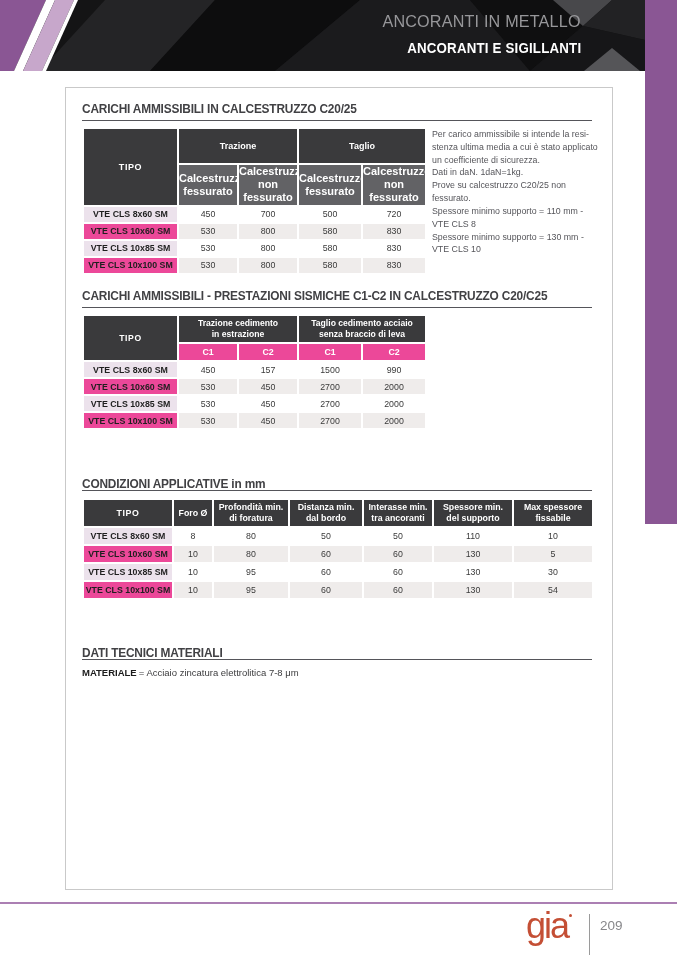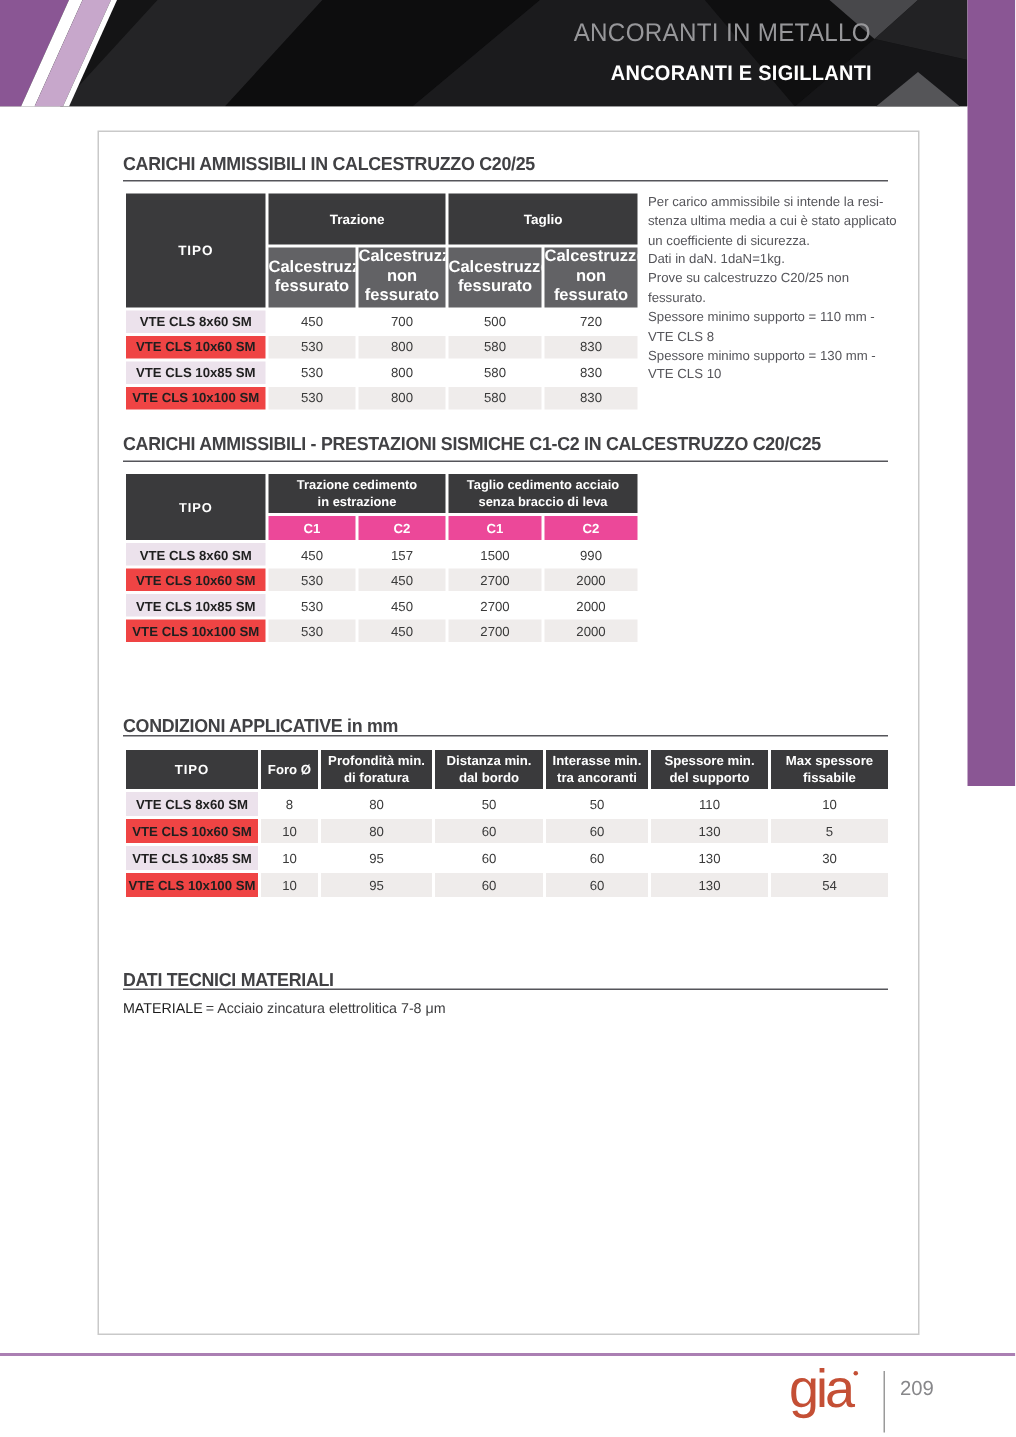--- a/index.html
+++ b/index.html
@@ -39,25 +39,25 @@
   .th-dark{background:var(--th-dark)}
   .tipo-h{font-size:9.5px;letter-spacing:.6px}
   .t1 .h1 th{height:34px;font-size:9px}
   .t1 .h2 th{height:38px;font-size:11px;line-height:1.2;background:var(--th-sub)}
   .t2 .h1 th{height:26px;font-size:8.6px;line-height:1.25}
   .t2 .h2 th{height:16px;font-size:8.8px;background:#ec4899}
   .t3 .h1 th{height:26px;font-size:8.8px;line-height:1.25}
   .dtable td{height:15px;font-size:8.8px;color:#3a3a3a;background:#fff}
   .dtable td.tipo{background:var(--tipo-pink);font-weight:700;color:#1f1f1f}
   .dtable tr.alt td{background:var(--row-alt)}
-  .dtable tr.alt td.tipo{background:#ef4444}
+  .dtable tr.alt td.tipo{background:#ec4899}
   .t3 td{height:16px}
   
   .material-line{position:absolute;left:16px;top:579px;font-size:9.5px;color:#3c3c3e}
-  .material-line b{font-weight:400;color:#1c1c1c}
+  .material-line b{font-weight:700;color:#1c1c1c}
   .material-line span{margin-left:2px}
   
   .footer-line{position:absolute;left:0;top:902px;width:677px;height:2px;background:var(--footer-line-purple)}
   .logo{position:absolute;left:526px;top:905px;font-size:36px;font-weight:400;color:var(--logo-red);
         letter-spacing:-2px}
   .logo::after{content:"";position:absolute;right:-4px;top:9px;width:3px;height:3px;border-radius:50%;
         background:var(--logo-red)}
   .footer-divider{position:absolute;left:589px;top:914px;width:1px;height:41px;background:#9a9a9a}
   .page-number{position:absolute;left:600px;top:918px;font-size:13.5px;color:#87878a}
 </style>

